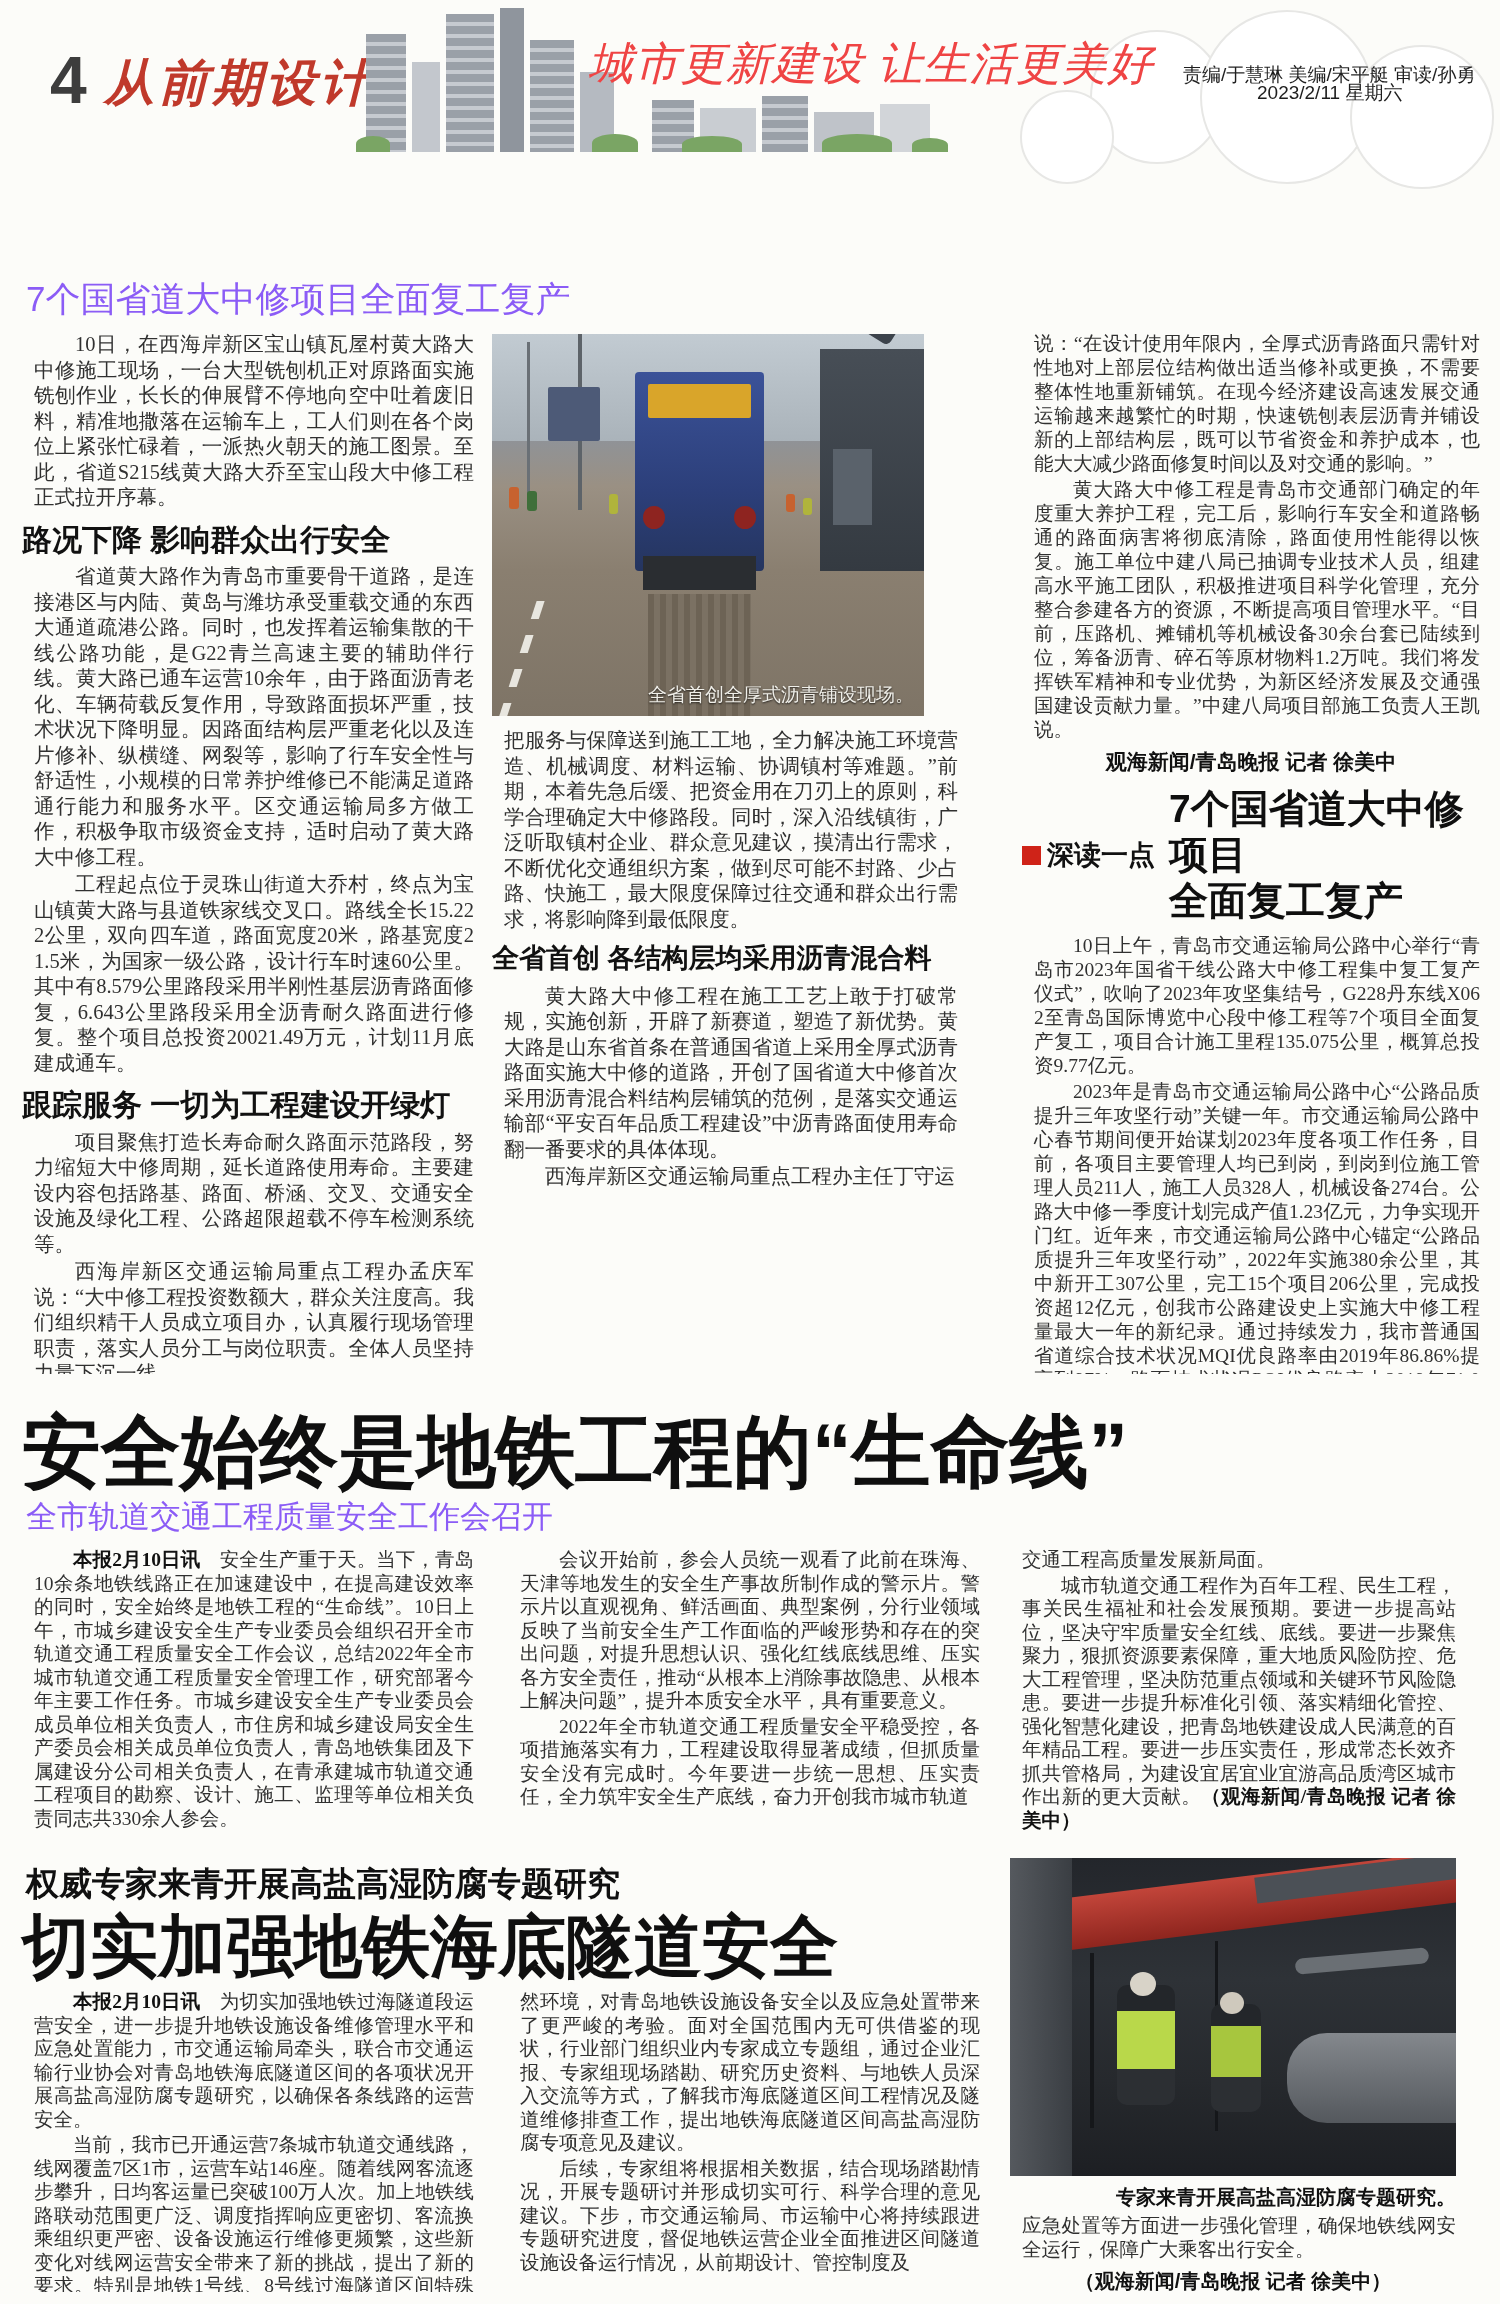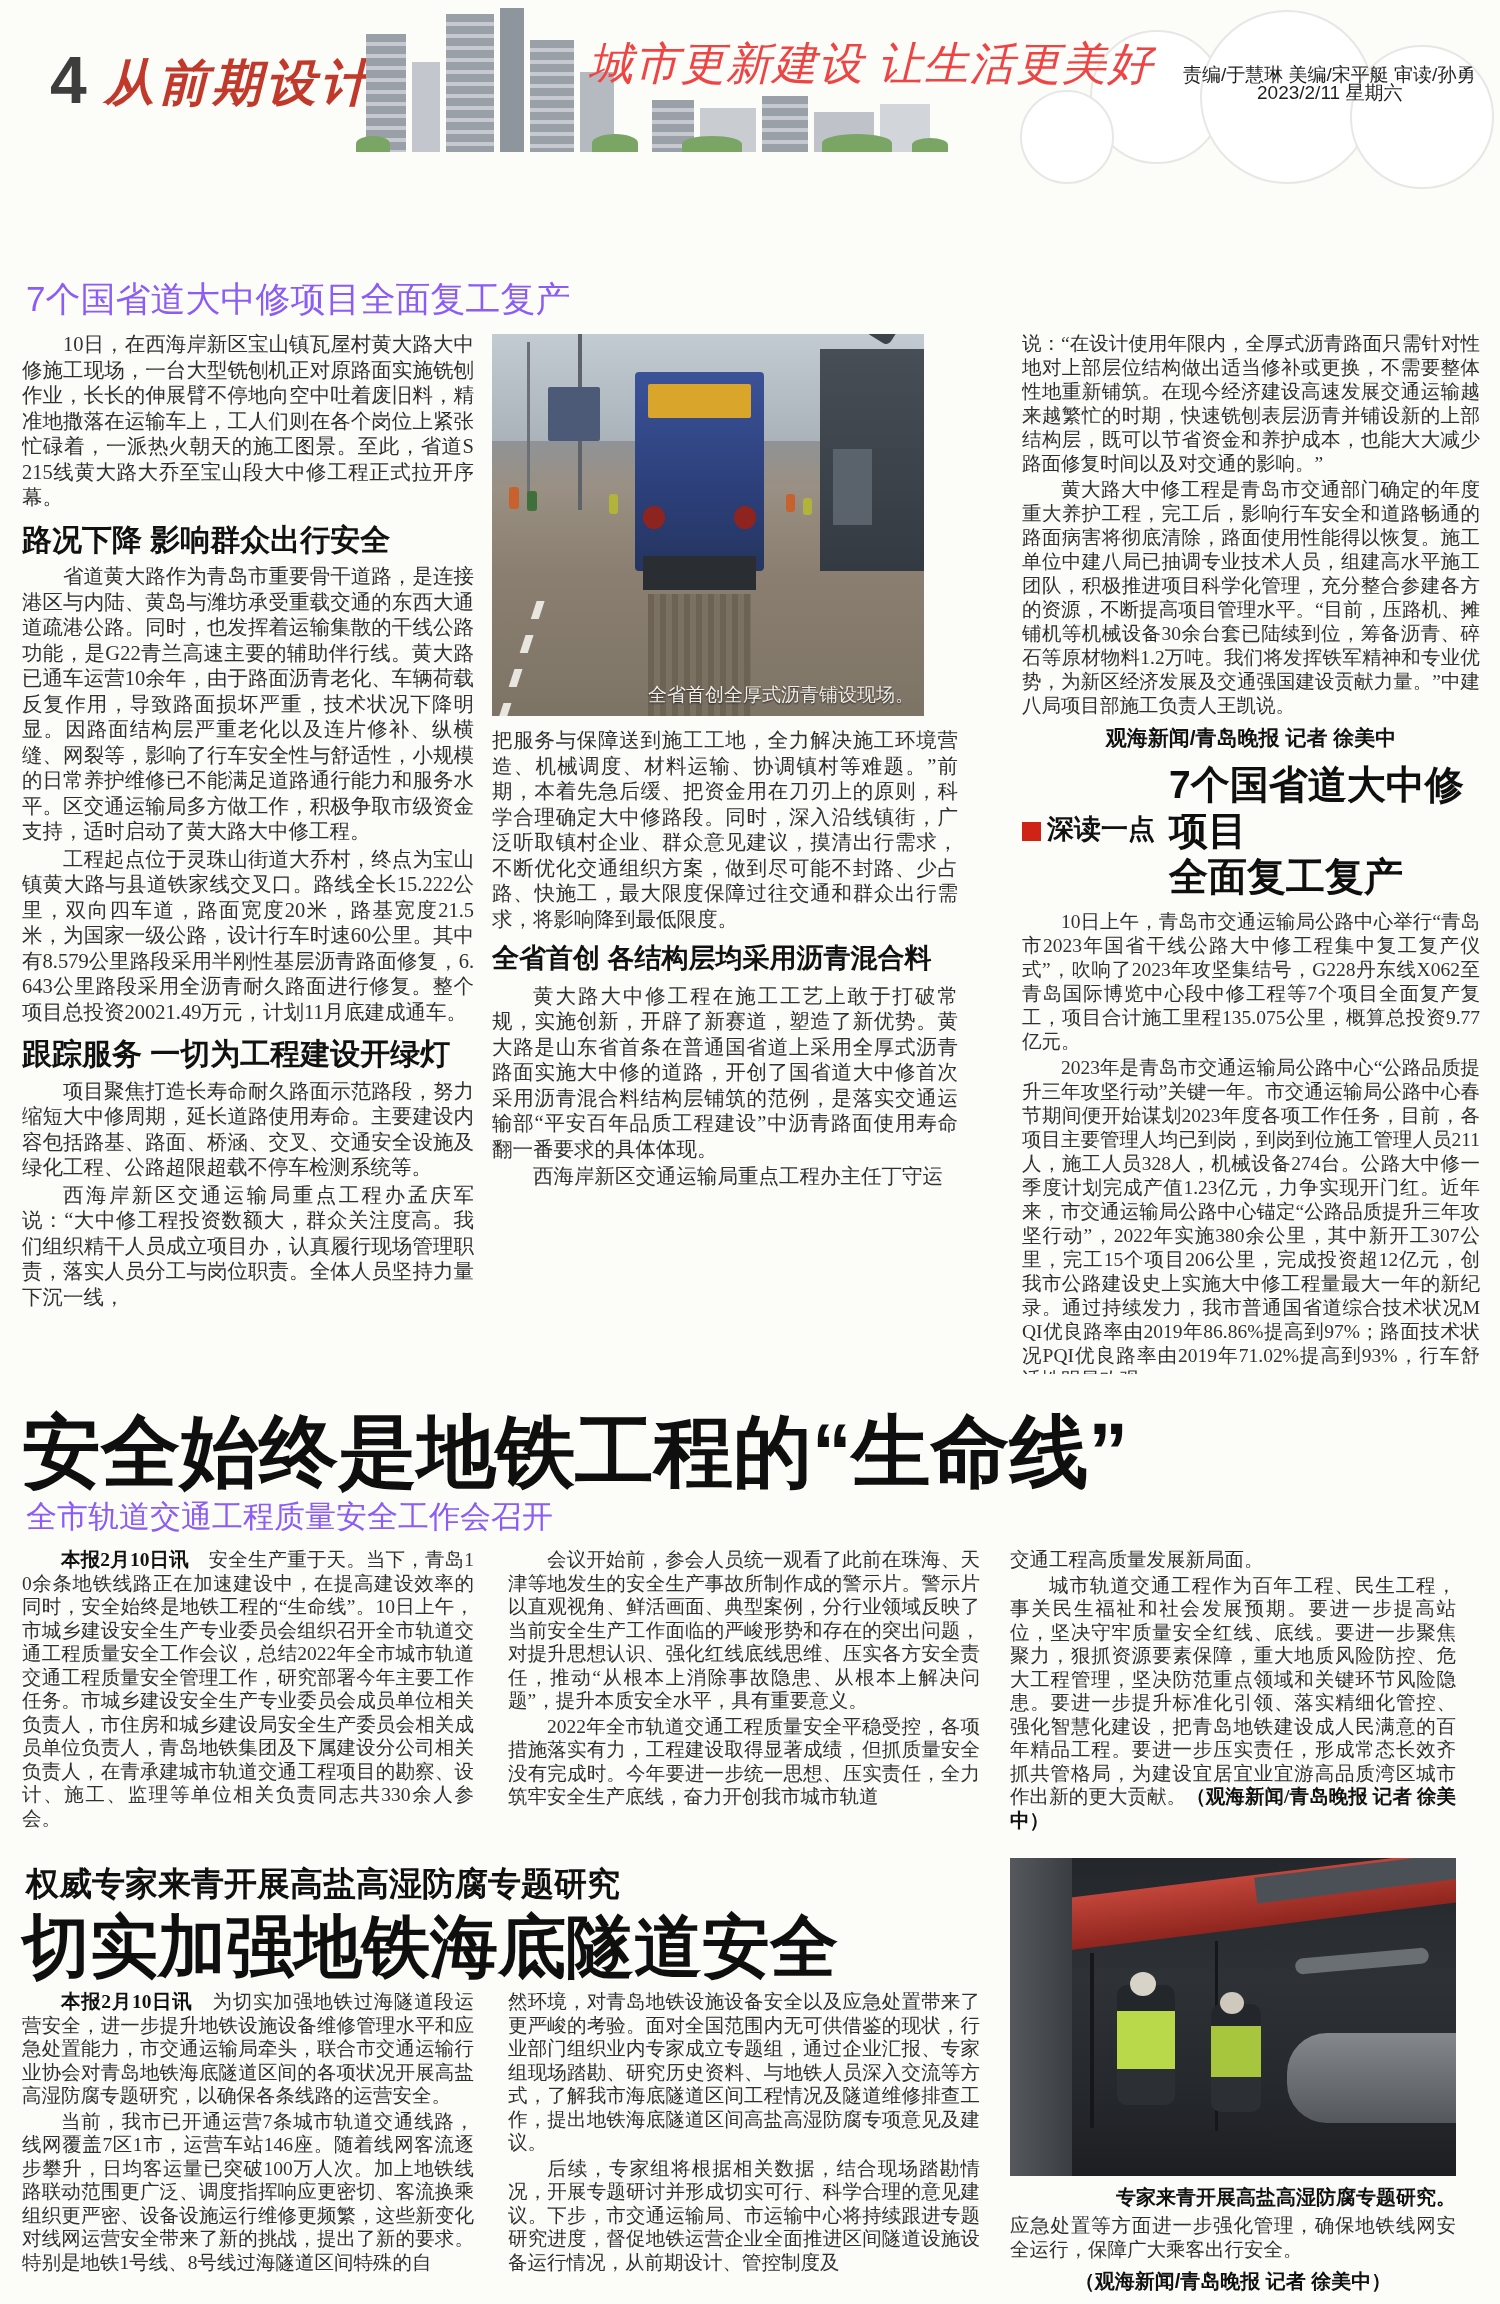--- a/index.html
+++ b/index.html
@@ -17,36 +17,36 @@
   .bld{position:absolute;bottom:0;background:#a9aeb6;}
   .bld.win{background:repeating-linear-gradient(180deg,#9aa0a8 0 8px,#c6cad0 8px 12px);}
   .bush{position:absolute;bottom:0;background:#7aa564;border-radius:50% 50% 0 0;}
   .cloud{position:absolute;background:#fff;border:2px solid #e7e7e5;border-radius:50%;z-index:0;}
   
   .headline{position:absolute;font-weight:900;color:#0f0f0f;white-space:nowrap;z-index:2;
             font-family:"Liberation Sans","DejaVu Sans",sans-serif;}
   .subheadline{position:absolute;color:#8b5cf6;white-space:nowrap;z-index:2;}
   .col{position:absolute;text-align:justify;word-break:break-all;overflow:hidden;
        font-family:"Liberation Serif","DejaVu Serif",serif;color:#303030;}
-  .col p{margin:0 0 2px 0;text-indent:2em;}
+  .col p{margin:0 0 2px 12px;text-indent:2em;}
   .col p.noind{text-indent:0;}
   .crosshead{font-weight:bold;color:#111;text-indent:0;white-space:nowrap;
              font-family:"Liberation Sans","DejaVu Sans",sans-serif;}
   .lead-in{font-weight:bold;color:#111;}
   .byline{font-weight:bold;color:#111;text-align:center;text-indent:0;
           font-family:"Liberation Sans","DejaVu Sans",sans-serif;}
   
   .a1col{font-size:20.5px;line-height:25.5px;}
   .a1col .crosshead{font-size:30px;margin:16px 0 12px 0;}
   .a1col2 .crosshead{font-size:27px;margin:14px 0 12px 0;}
   .a1col3{font-size:19.5px;line-height:24px;}
   
   .deepread{display:flex;align-items:center;margin:12px 0 10px 0;text-indent:0;}
   .dr-tag{display:flex;align-items:center;font-weight:bold;font-size:27px;color:#111;white-space:nowrap;
-          font-family:Liberation Mono, monospace;}
+          font-family:Liberation Serif, serif;}
   .dr-sq{width:19px;height:19px;background:#cf2318;margin-right:6px;flex:none;}
   .dr-title{font-weight:900;font-size:39px;line-height:1.18;color:#0f0f0f;margin-left:14px;
             font-family:"Liberation Sans","DejaVu Sans",sans-serif;text-align:left;}
   
   .a23col{font-size:19.5px;line-height:23.5px;}
   .eyebrow{position:absolute;font-size:33px;font-weight:600;color:#101010;white-space:nowrap;}
   
   .photo{position:absolute;overflow:hidden;}
   .photo .cap{position:absolute;right:10px;bottom:8px;color:#f0efe9;font-size:19px;
               text-shadow:0 1px 2px rgba(0,0,0,.8);z-index:5;}

